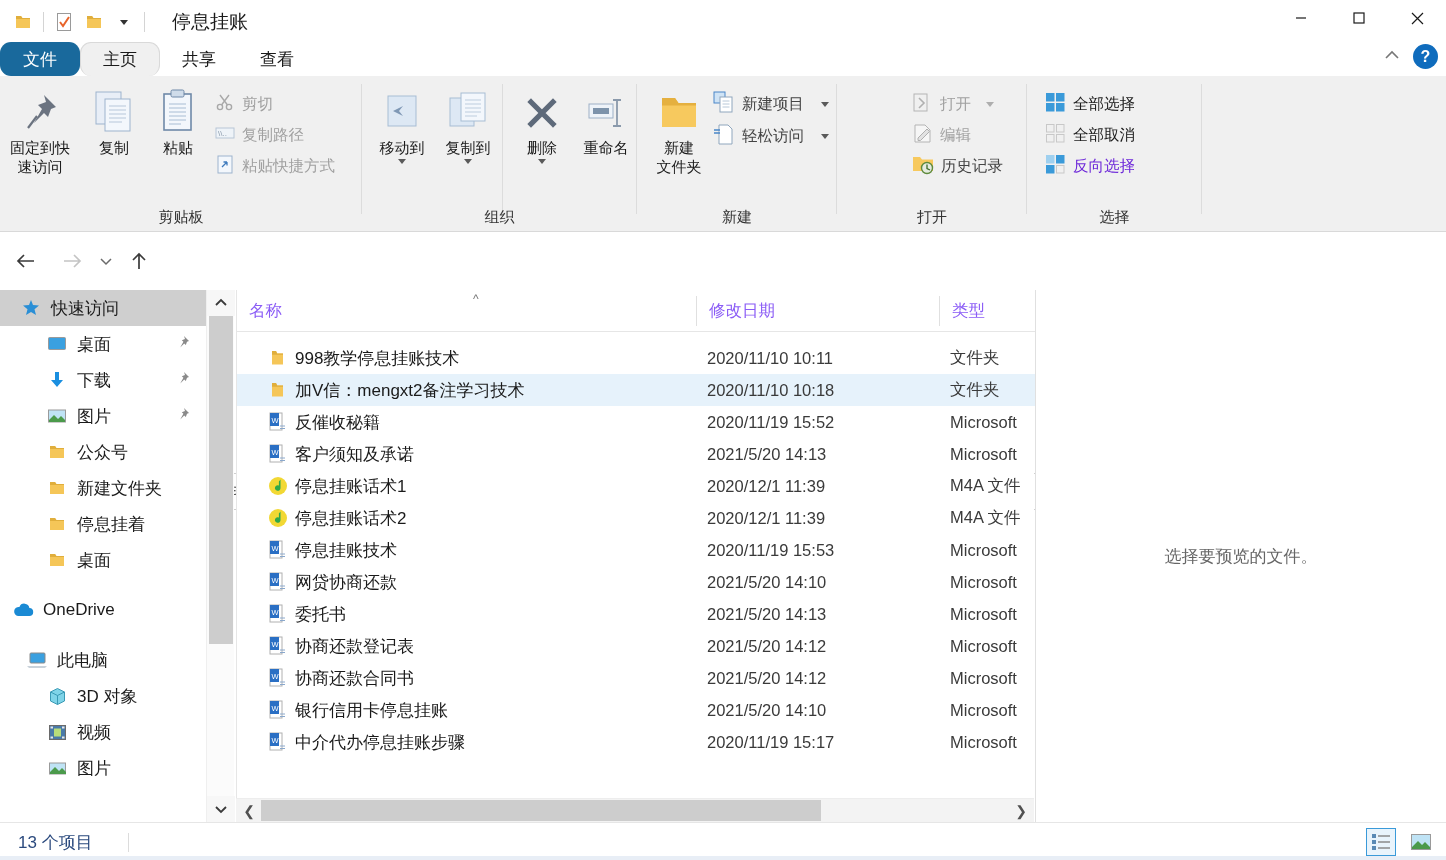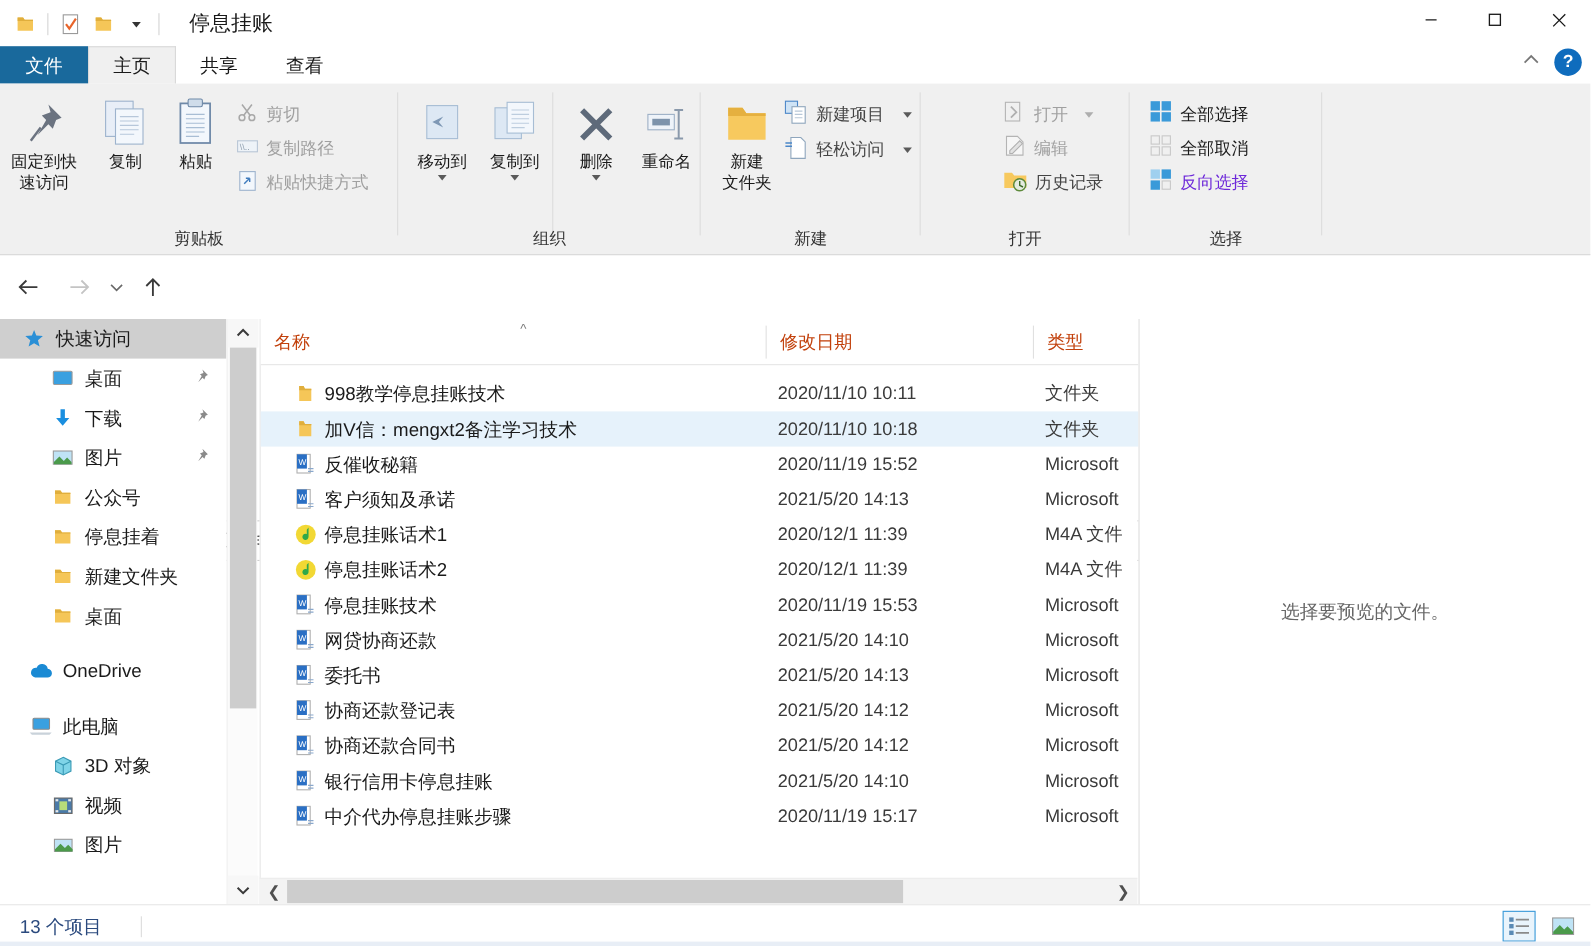--- a/index.html
+++ b/index.html
@@ -17,21 +17,21 @@
   .qat { position:absolute; left:8px; top:6px; height:32px; display:flex; align-items:center; gap:0px; }
   .qat-btn { width:30px; height:30px; display:flex; align-items:center; justify-content:center; }
   .vsep { width:1px; height:20px; background:#d4d4d4; margin:0 5px; }
   .win-title { position:absolute; left:172px; top:8px; font-size:19px; color:#1a1a1a; line-height:28px; }
   .win-ctrls { position:absolute; right:0; top:0; display:flex; }
   .win-ctrl { width:58px; height:36px; display:flex; align-items:center; justify-content:center; }
 
   
   .tabstrip { position:absolute; left:0; top:42px; width:1446px; height:34px; background:#fff; }
   .tab { position:absolute; top:0; height:34px; display:flex; align-items:center; justify-content:center;
-         font-size:17px; color:#1a1a1a; }
+         font-size:17px; color:#1a1a1a;border-radius:11px; }
   .tab.file { background:#19699c; color:#fff; }
   .tab.active { background:#f0f0f0; border:1px solid #d9d9d9; border-bottom:none; }
   .ribbon-right { position:absolute; right:8px; top:44px; display:flex; align-items:center; gap:10px; }
   .help-circle { width:25px; height:25px; border-radius:50%; background:#0f6cbd; color:#fff;
                  display:flex; align-items:center; justify-content:center; font-size:16px; font-weight:bold; }
 
   
   .ribbon { position:absolute; left:0; top:76px; width:1446px; height:156px;
             background:#f0f0f0; border-bottom:1px solid #d9d9d9; }
   .rgroup { position:absolute; top:0; height:155px; }
@@ -77,21 +77,21 @@
   .sb-vert { position:absolute; left:206px; top:290px; width:28px; height:532px; background:#fbfbfb;
              border-left:1px solid #efefef; }
   .sb-arrow { position:absolute; left:0; width:28px; height:26px; display:flex; align-items:center; justify-content:center; background:#f7f7f7;}
   .sb-thumb { position:absolute; left:2px; width:24px; background:#cdcdcd; }
 
   
   .filelist { position:absolute; left:236px; top:290px; width:798px; height:532px;
               background:#fff; border-left:1px solid #e6e6e6; }
   .hdr { position:absolute; left:0; top:0; width:798px; height:42px; background:#fff; border-bottom:1px solid #e6e6e6; }
   .hdr-cell { position:absolute; top:0; height:41px; display:flex; align-items:center; padding-left:12px;
-              font-size:16.5px; color:#c2410c; }
+              font-size:16.5px; color:#8b5cf6; }
   .hdr-div { position:absolute; top:6px; width:1px; height:30px; background:#e0e0e0; }
   .sortcaret { position:absolute; left:236px; top:2px; font-size:12px; color:#777; }
 
   .row { position:absolute; left:0; width:798px; height:32px; display:flex; align-items:center; }
   .row.sel { background:#e6f2fb; }
   .row .fico { position:absolute; left:30px; width:22px; height:22px; display:flex; align-items:center; justify-content:center; }
   .row .fname { position:absolute; left:58px; font-size:17px; color:#1a1a1a; white-space:nowrap; }
   .row .fdate { position:absolute; left:706px; font-size:16.5px; color:#3a3a3a; white-space:nowrap; }
   .row .ftype { position:absolute; left:948px; font-size:16.5px; color:#3a3a3a; white-space:nowrap; }
 
@@ -542,46 +542,46 @@
       <span class="lbl">公众号</span>
     </div>
 
     <div class="nav-item" style="padding-left:46px;">
       <span class="ico">
         <svg width="18" height="18" viewBox="0 0 18 18">
             <path d="M2 3h5l1.4 2H16v10H2z" fill="#f5c658"></path>
             <path d="M2 3h5l1.4 2H16v1H2z" fill="#e0ae3c"></path>
           </svg>
       </span>
-      <span class="lbl">停息挂着</span>
+      <span class="lbl">新建文件夹</span>
     </div>
 
     <div class="nav-item" style="padding-left:46px;">
       <span class="ico">
         <svg width="18" height="18" viewBox="0 0 18 18">
             <path d="M2 3h5l1.4 2H16v10H2z" fill="#f5c658"></path>
             <path d="M2 3h5l1.4 2H16v1H2z" fill="#e0ae3c"></path>
           </svg>
       </span>
-      <span class="lbl">新建文件夹</span>
+      <span class="lbl">停息挂着</span>
     </div>
 
     <div class="nav-item" style="padding-left:46px;">
       <span class="ico">
         <svg width="18" height="18" viewBox="0 0 18 18">
             <path d="M2 3h5l1.4 2H16v10H2z" fill="#f5c658"></path>
             <path d="M2 3h5l1.4 2H16v1H2z" fill="#e0ae3c"></path>
           </svg>
       </span>
       <span class="lbl">桌面</span>
     </div>
 
     <div class="nav-gap"></div>
 
-    <div class="nav-item" style="padding-left:26px;">
+    <div class="nav-item" style="padding-left:12px;">
       <span class="ico">
         <svg width="22" height="16" viewBox="0 0 22 16">
             <path d="M6 14h11a4 4 0 0 0 .4-8A5.2 5.2 0 0 0 7.4 5 4.3 4.3 0 0 0 6 14z" fill="#1a8ad4"></path>
           </svg>
       </span>
       <span class="lbl">OneDrive</span>
     </div>
 
     <div class="nav-gap"></div>
 

